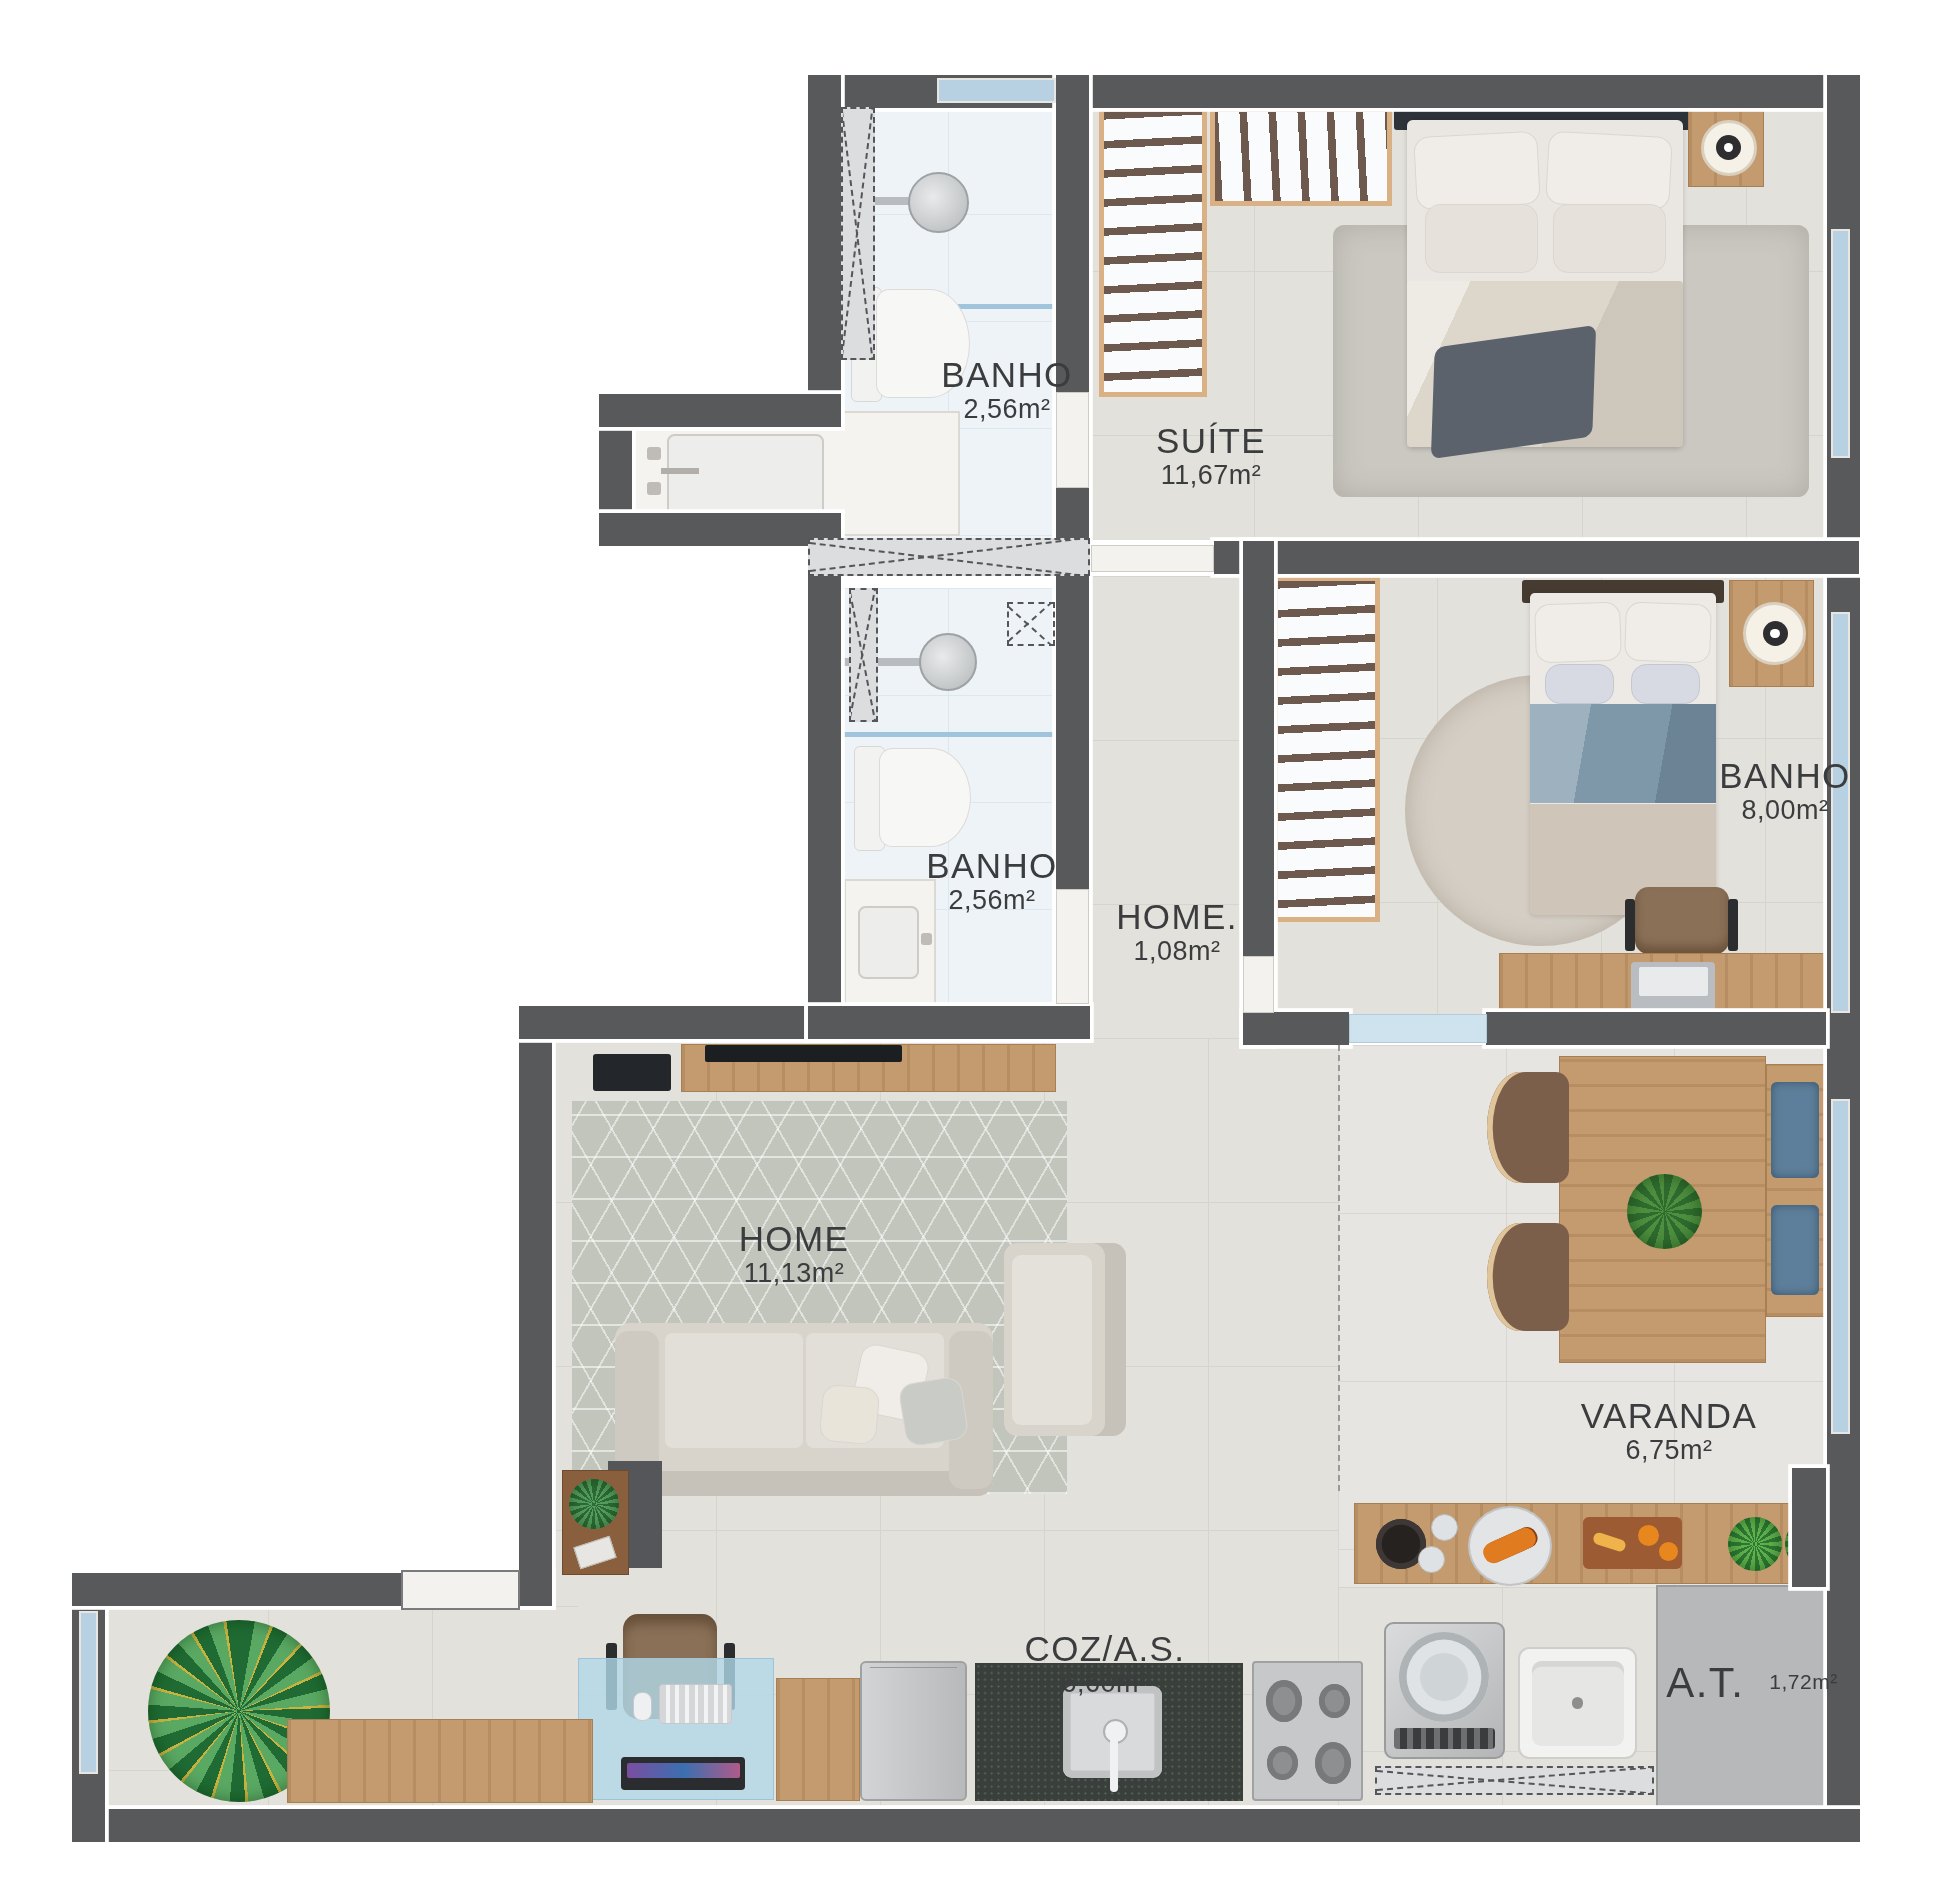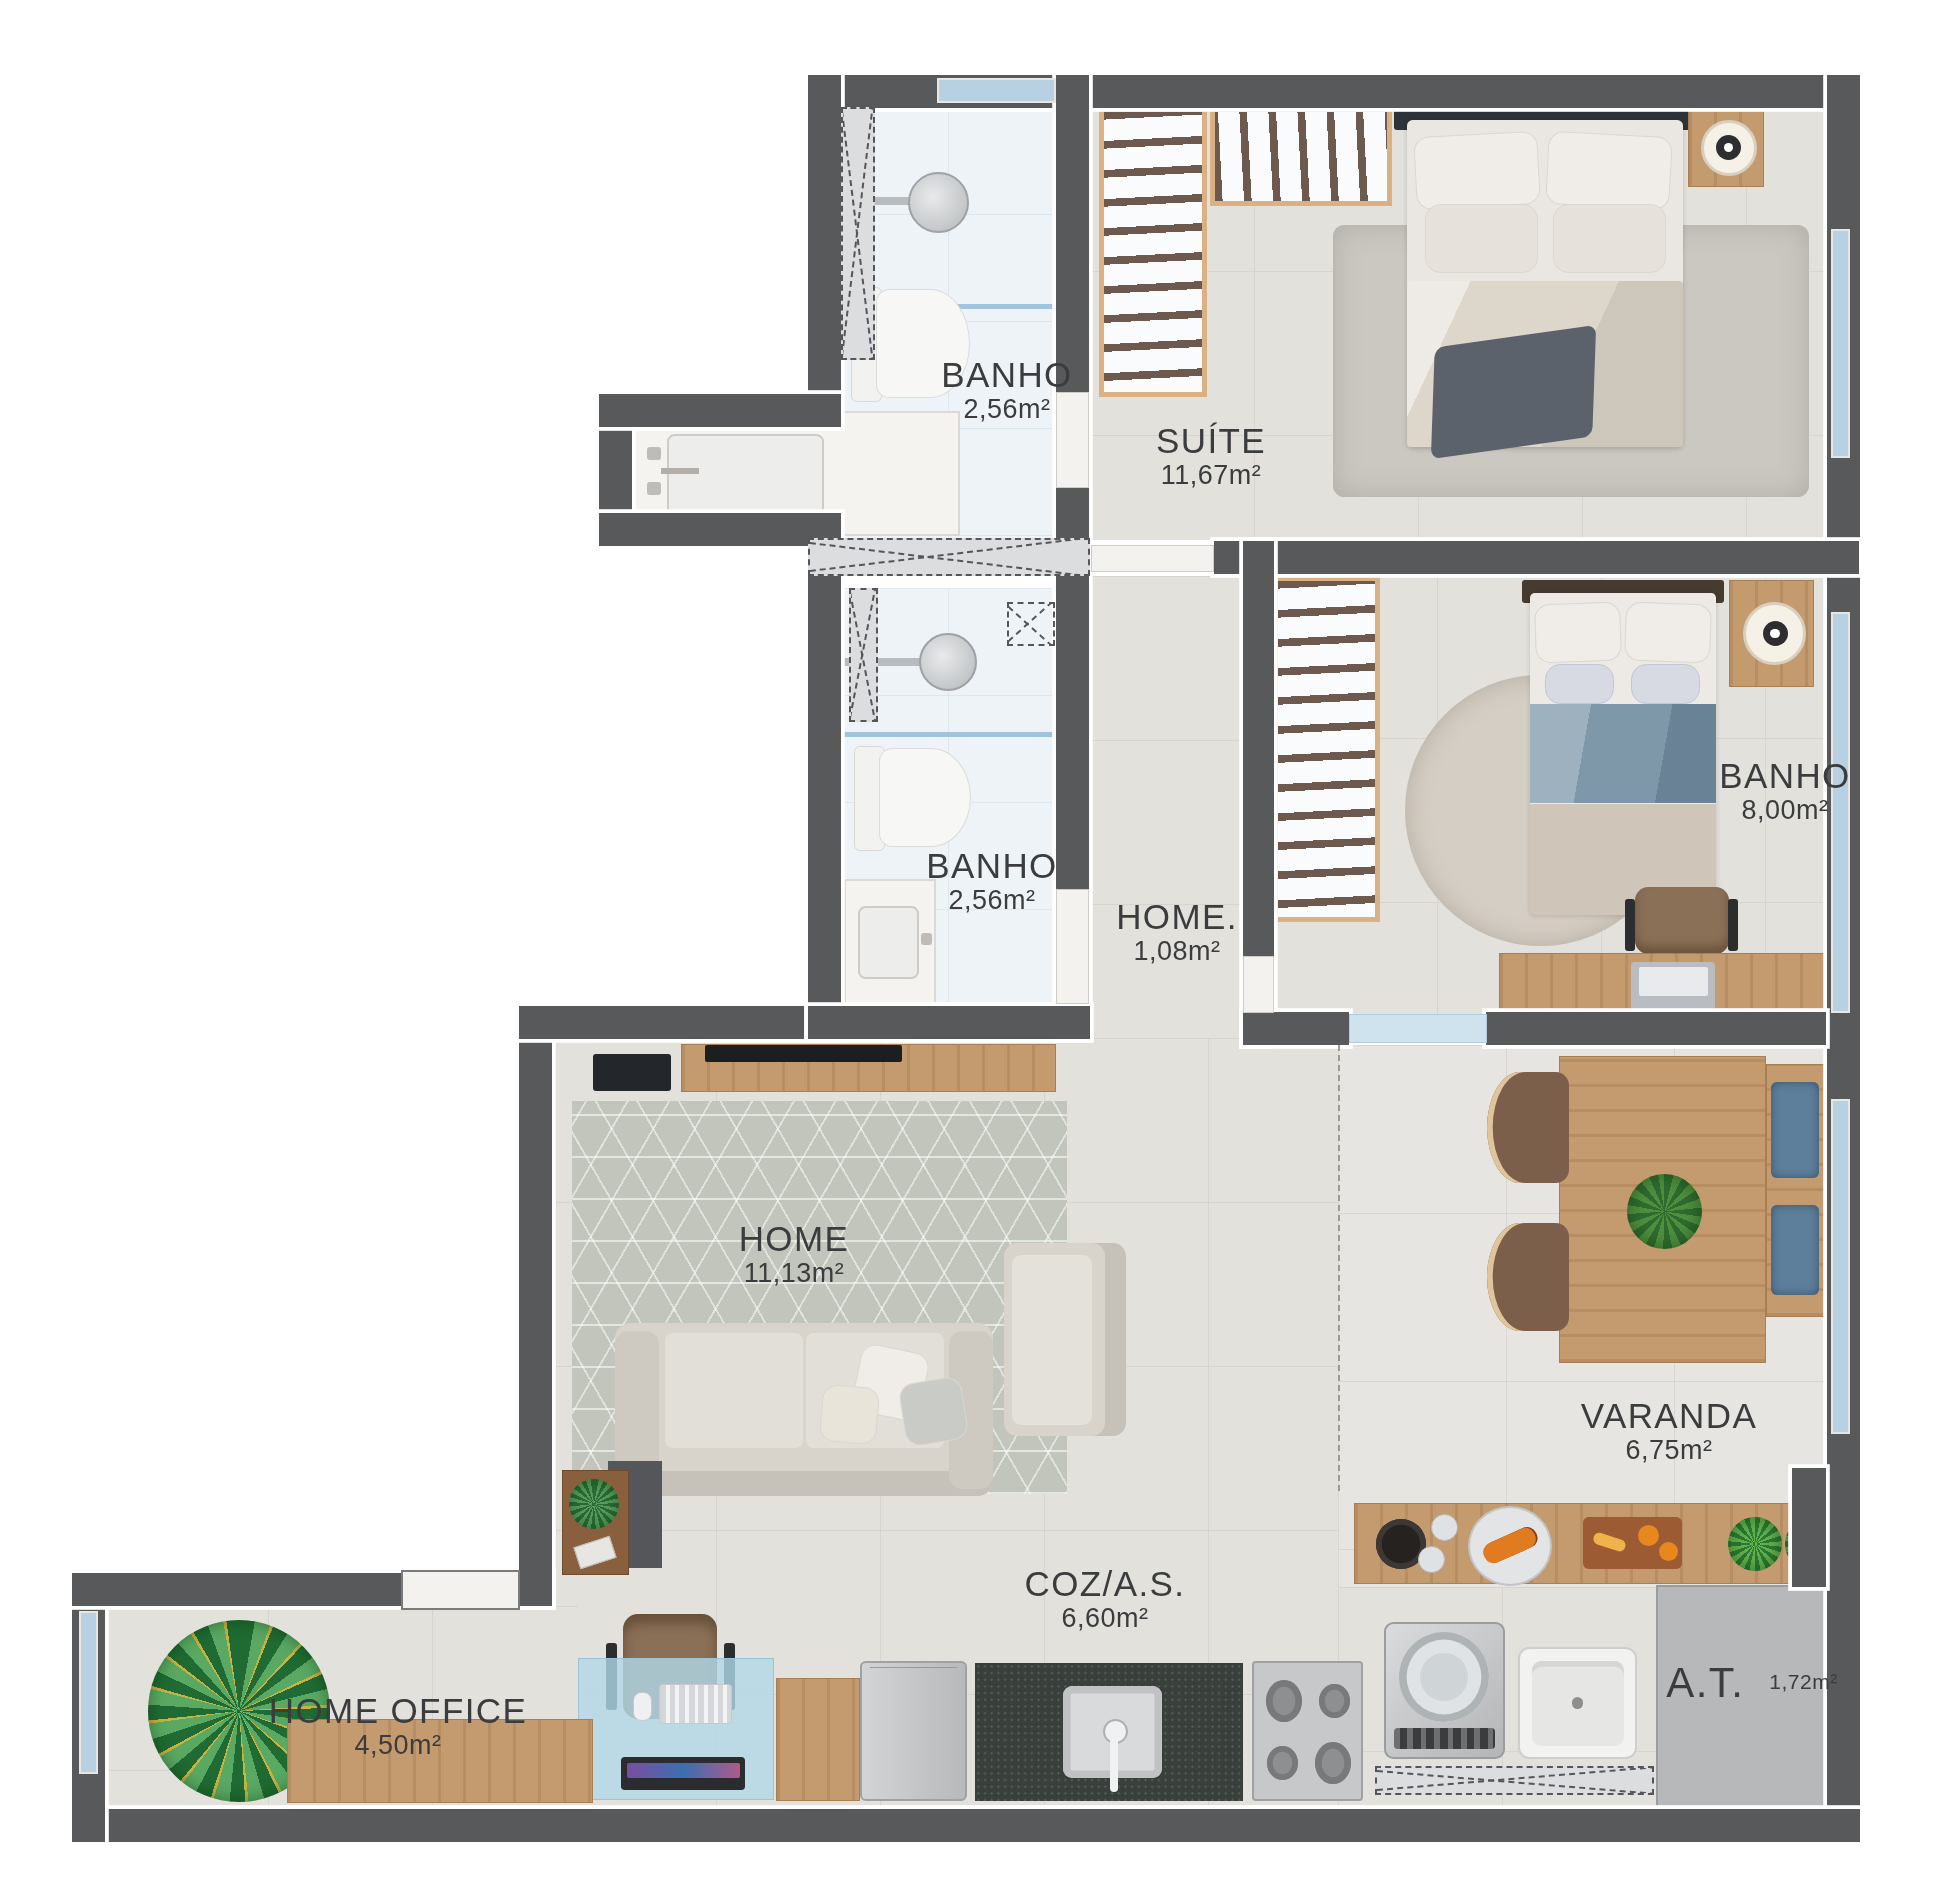--- a/index.html
+++ b/index.html
@@ -314,27 +314,23 @@
     <div class="ar">8,00m²</div>
   </div>
   <div class="lbl" style="left:794px;top:1254px;">
     <div class="nm">HOME</div>
     <div class="ar">11,13m²</div>
   </div>
   <div class="lbl" style="left:1669px;top:1431px;">
     <div class="nm">VARANDA</div>
     <div class="ar">6,75m²</div>
   </div>
-  <div class="lbl" style="left:1105px;top:1599px;">
+  <div class="lbl" style="left:1105px;top:1664px;">
     <div class="nm">COZ/A.S.</div>
     <div class="ar">6,60m²</div>
-  </div>
-  <div class="lbl" style="left:398px;top:1726px;">
-    <div class="nm">HOME OFFICE</div>
-    <div class="ar">4,50m²</div>
   </div>
   <div class="lbl big row" style="left:1752px;top:1649px;margin-top:34px;">
     <div class="nm">A.T.</div>
     <div class="ar">1,72m²</div>
   </div>
 
 </div>
 
 
 </body></html>

